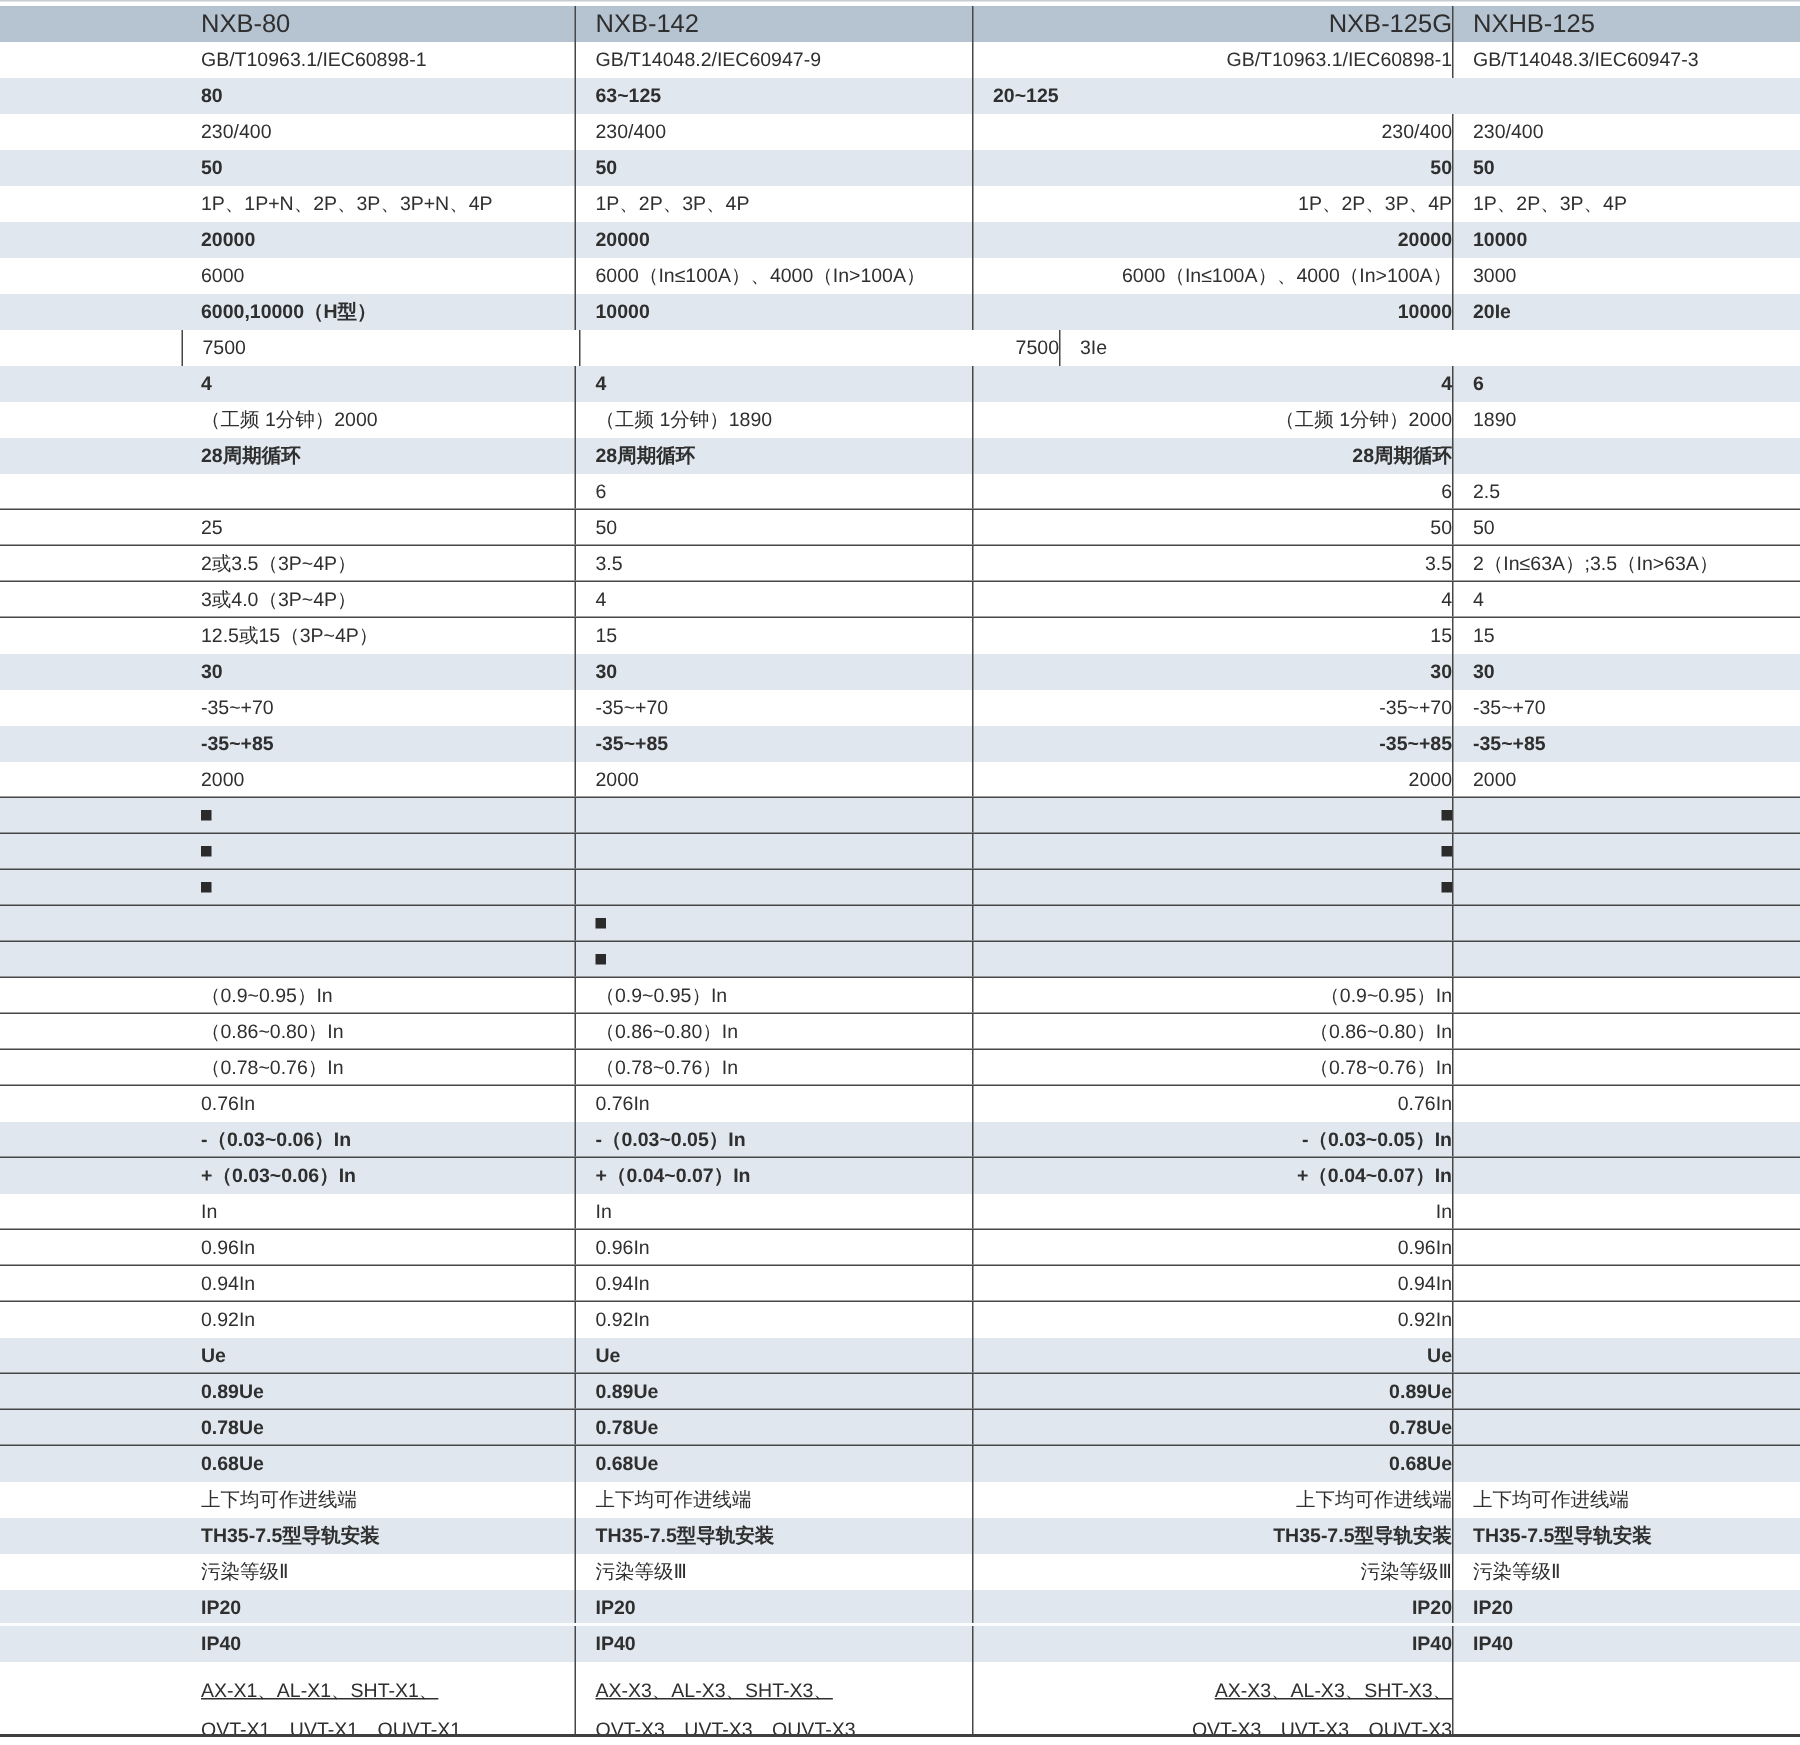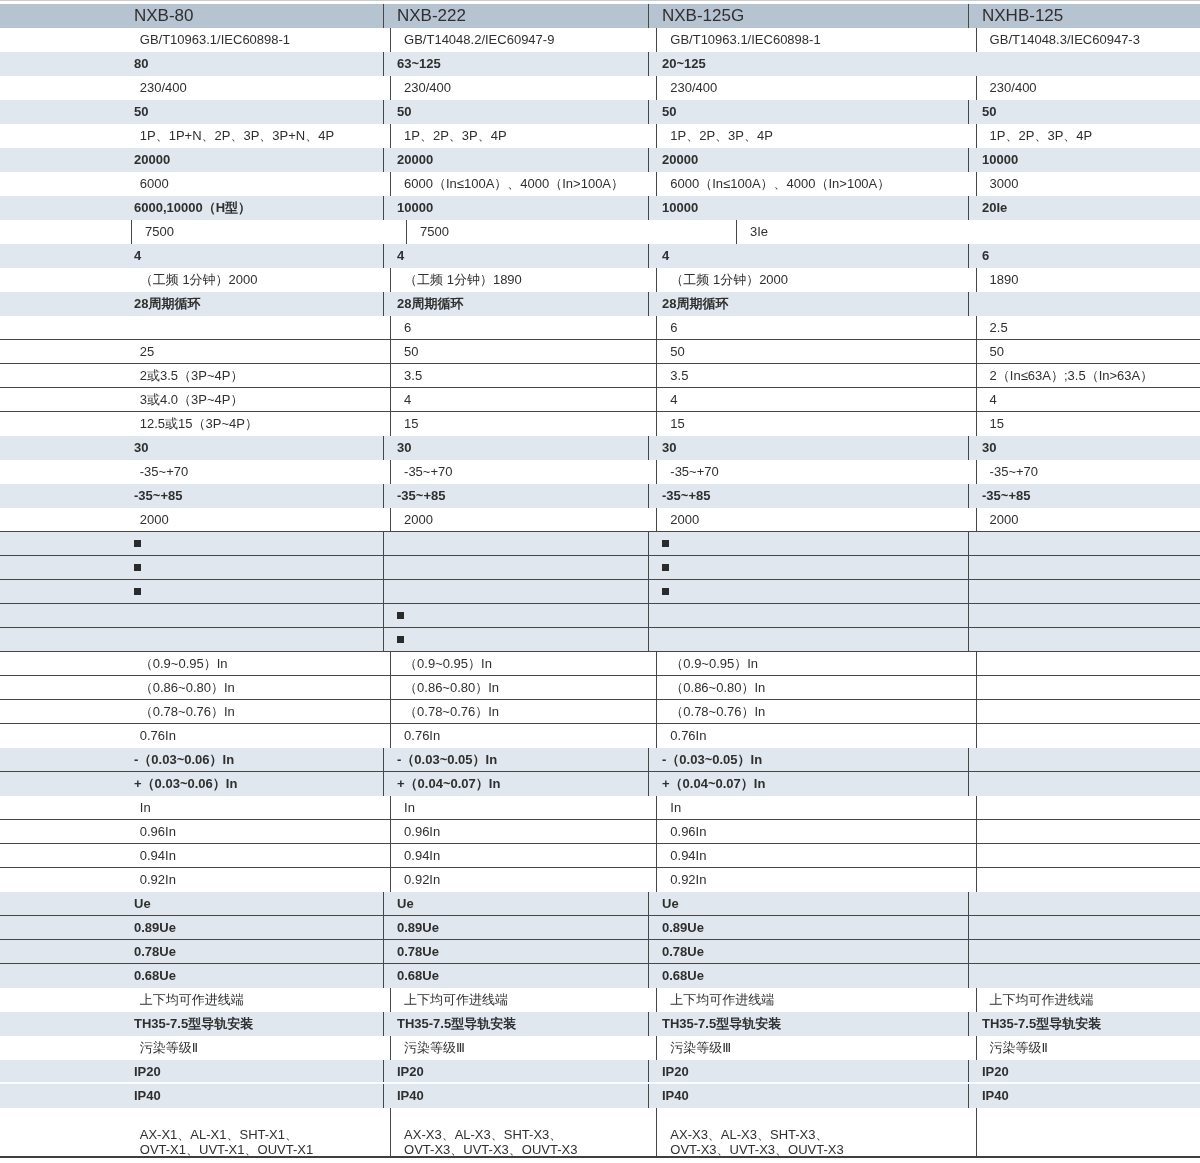--- a/index.html
+++ b/index.html
@@ -14,52 +14,52 @@
   body{
     width:1200px;height:1163px;background:#ffffff;overflow:hidden;
     font-family:"Liberation Sans","DejaVu Sans",sans-serif;
     color:var(--text);
   }
   .top-strip{height:4px;background:#fff;border-top:1px solid var(--hairline);}
   .table{width:1200px;}
   .row{display:flex;height:24px;}
   .row.header{background:var(--header-bg);}
   .row.blue{background:var(--blue);font-weight:bold;}
-  .row.white{background:var(--white);gap:10px;}
+  .row.white{background:var(--white);}
   .row.sep{border-bottom:1px solid var(--line);}
   .row.sepw{border-bottom:2px solid #fbfcfd;}
   .row.tall{height:48px;}
   .table{border-bottom:2px solid #3f3f3f;}
   .cell{
     height:100%;
     font-size:13px;line-height:23px;
     padding-left:13px;
     white-space:nowrap;overflow:hidden;
   }
-  .row.tall .cell{line-height:15px;padding-top:19px;white-space:pre-line;}
+  .row.tall .cell{line-height:26px;padding-top:6px;white-space:pre-line;text-decoration:underline;}
   .gutter{width:121px;padding:0;}
   .c1{width:262px;}
   .c2{width:265px;border-left:1px solid var(--line);}
-  .c3{width:320px;border-left:1px solid var(--line);}
+  .c3{width:320px;border-left:1px solid var(--line);text-align:right;}
   .c4{width:232px;border-left:1px solid var(--line);}
   .row.header .cell{font-size:17px;}
   .sq{
     display:inline-block;width:7px;height:7px;background:#2b2b2b;
     vertical-align:middle;margin-top:-2px;
   }
 </style>
 </head>
 <body>
 
 <div class="top-strip"></div>
 <div class="table" id="spec-table">
     <div class="row header">
       <div class="cell gutter"></div>
       <div class="cell c1">NXB-80</div>
-      <div class="cell c2">NXB-222</div>
+      <div class="cell c2">NXB-142</div>
       <div class="cell c3">NXB-125G</div>
       <div class="cell c4">NXHB-125</div>
     </div>
     <div class="row white">
       <div class="cell gutter"></div>
       <div class="cell c1">GB/T10963.1/IEC60898-1</div>
       <div class="cell c2">GB/T14048.2/IEC60947-9</div>
       <div class="cell c3">GB/T10963.1/IEC60898-1</div>
       <div class="cell c4">GB/T14048.3/IEC60947-3</div>
     </div>

